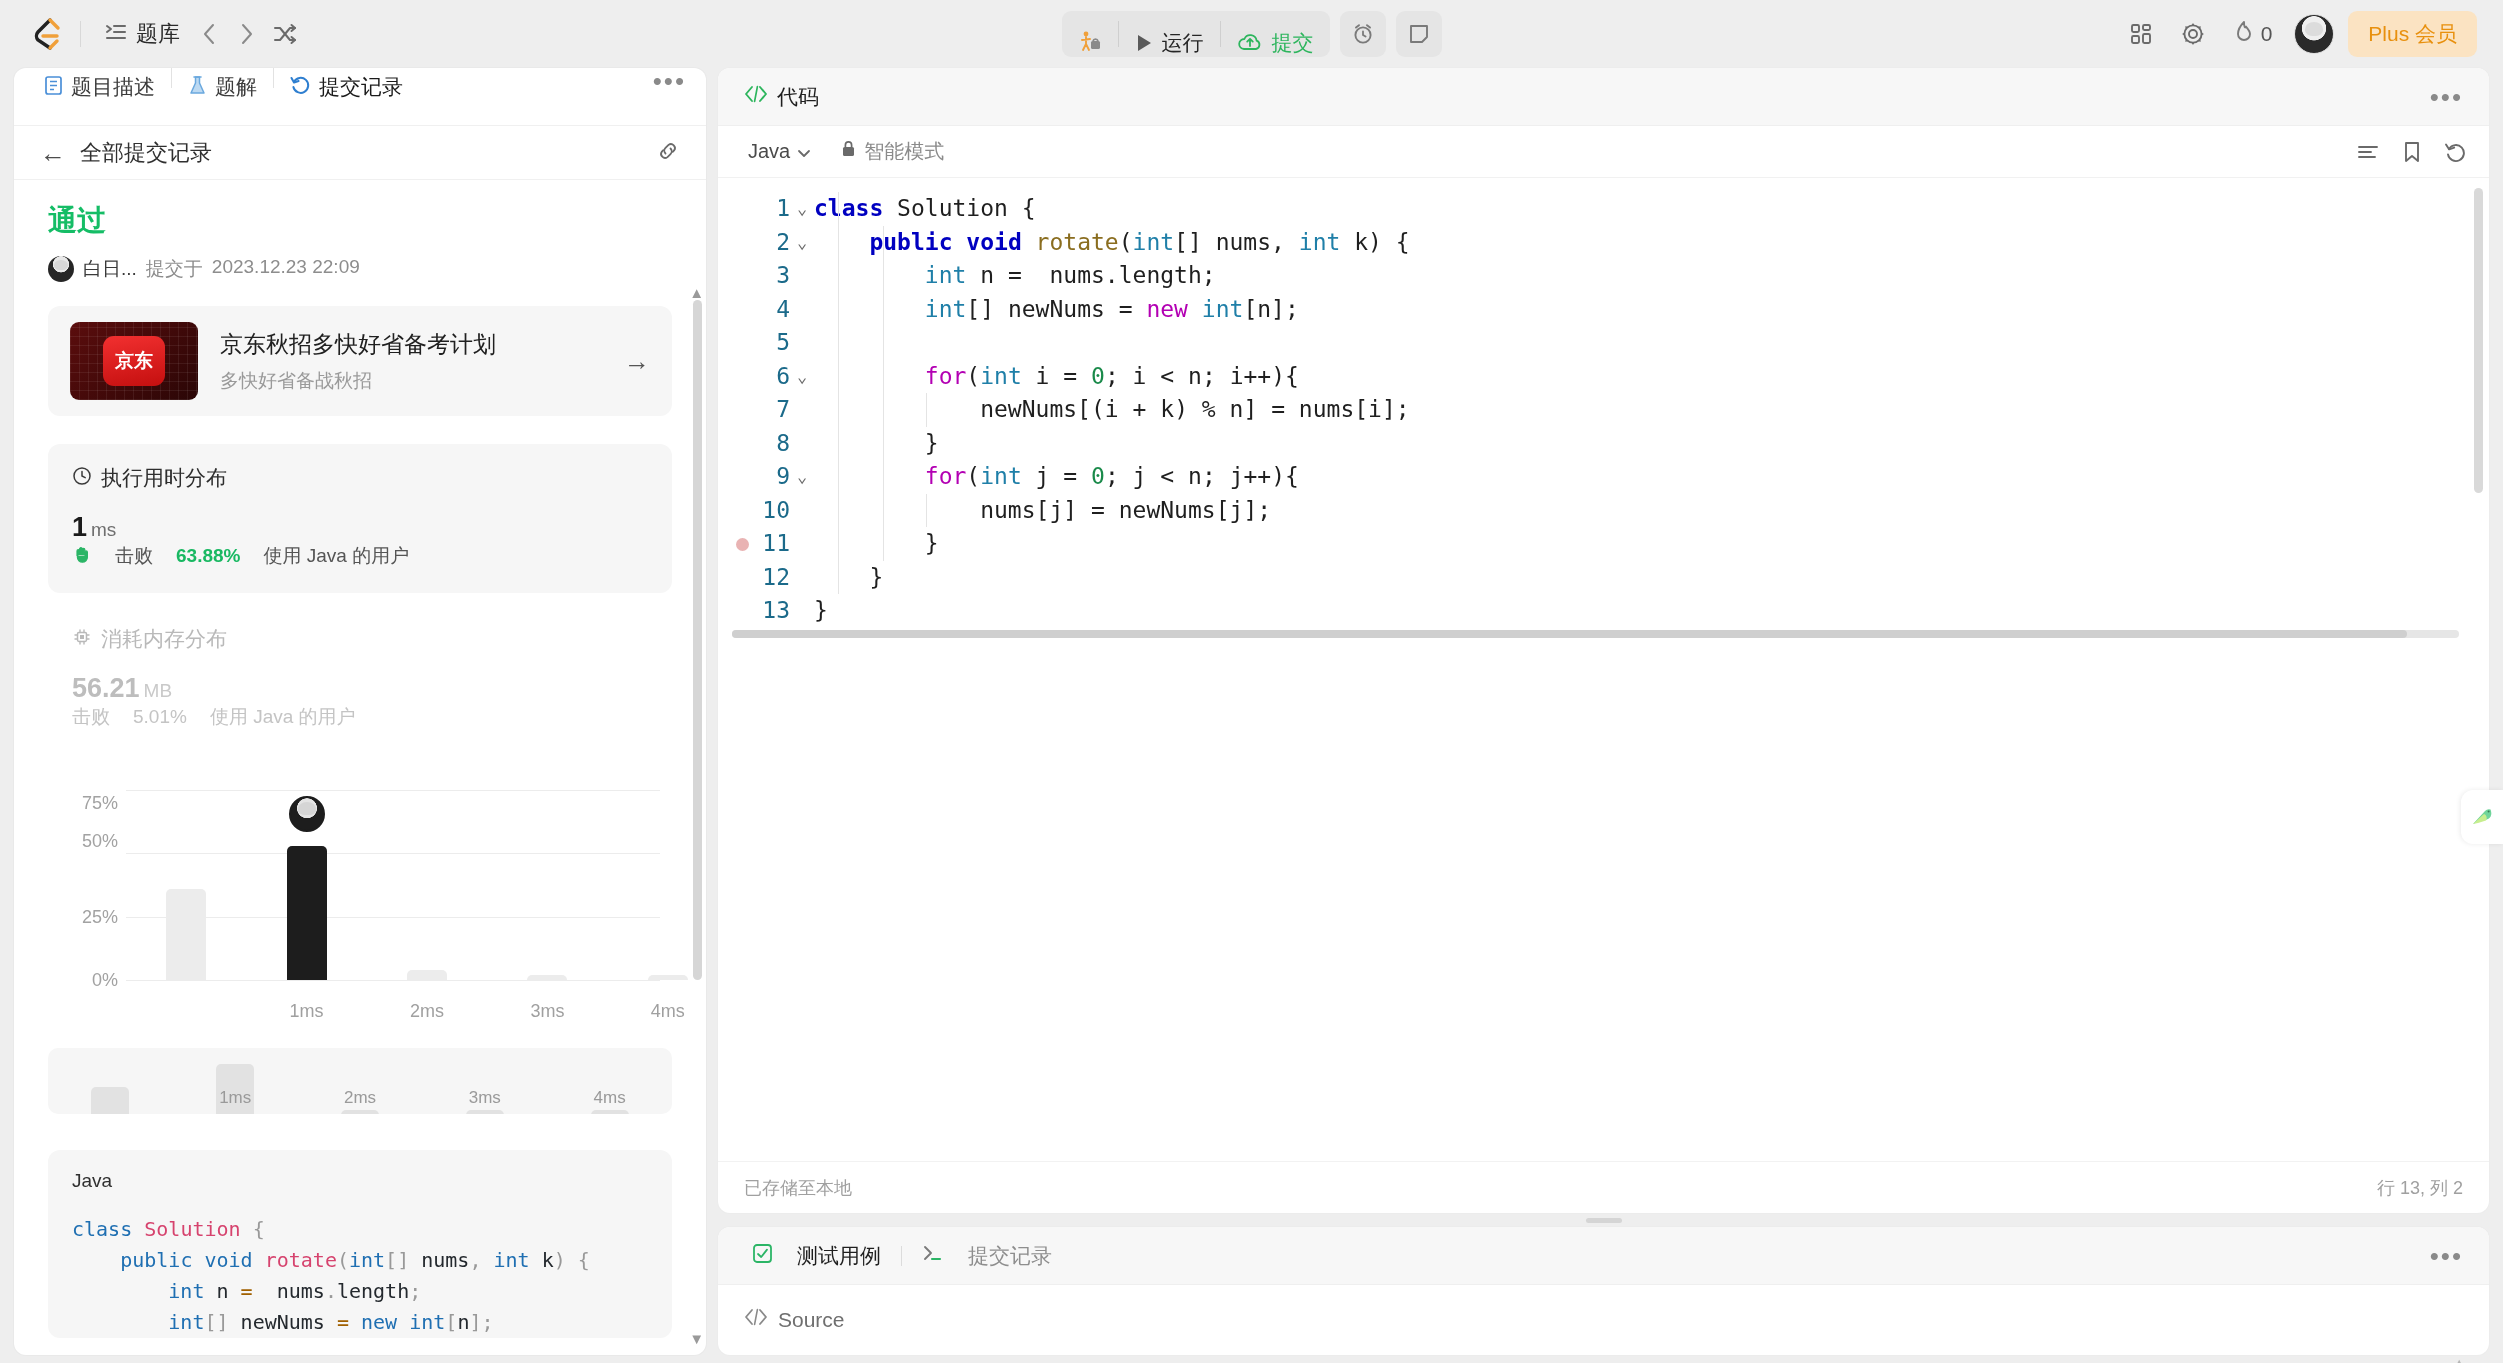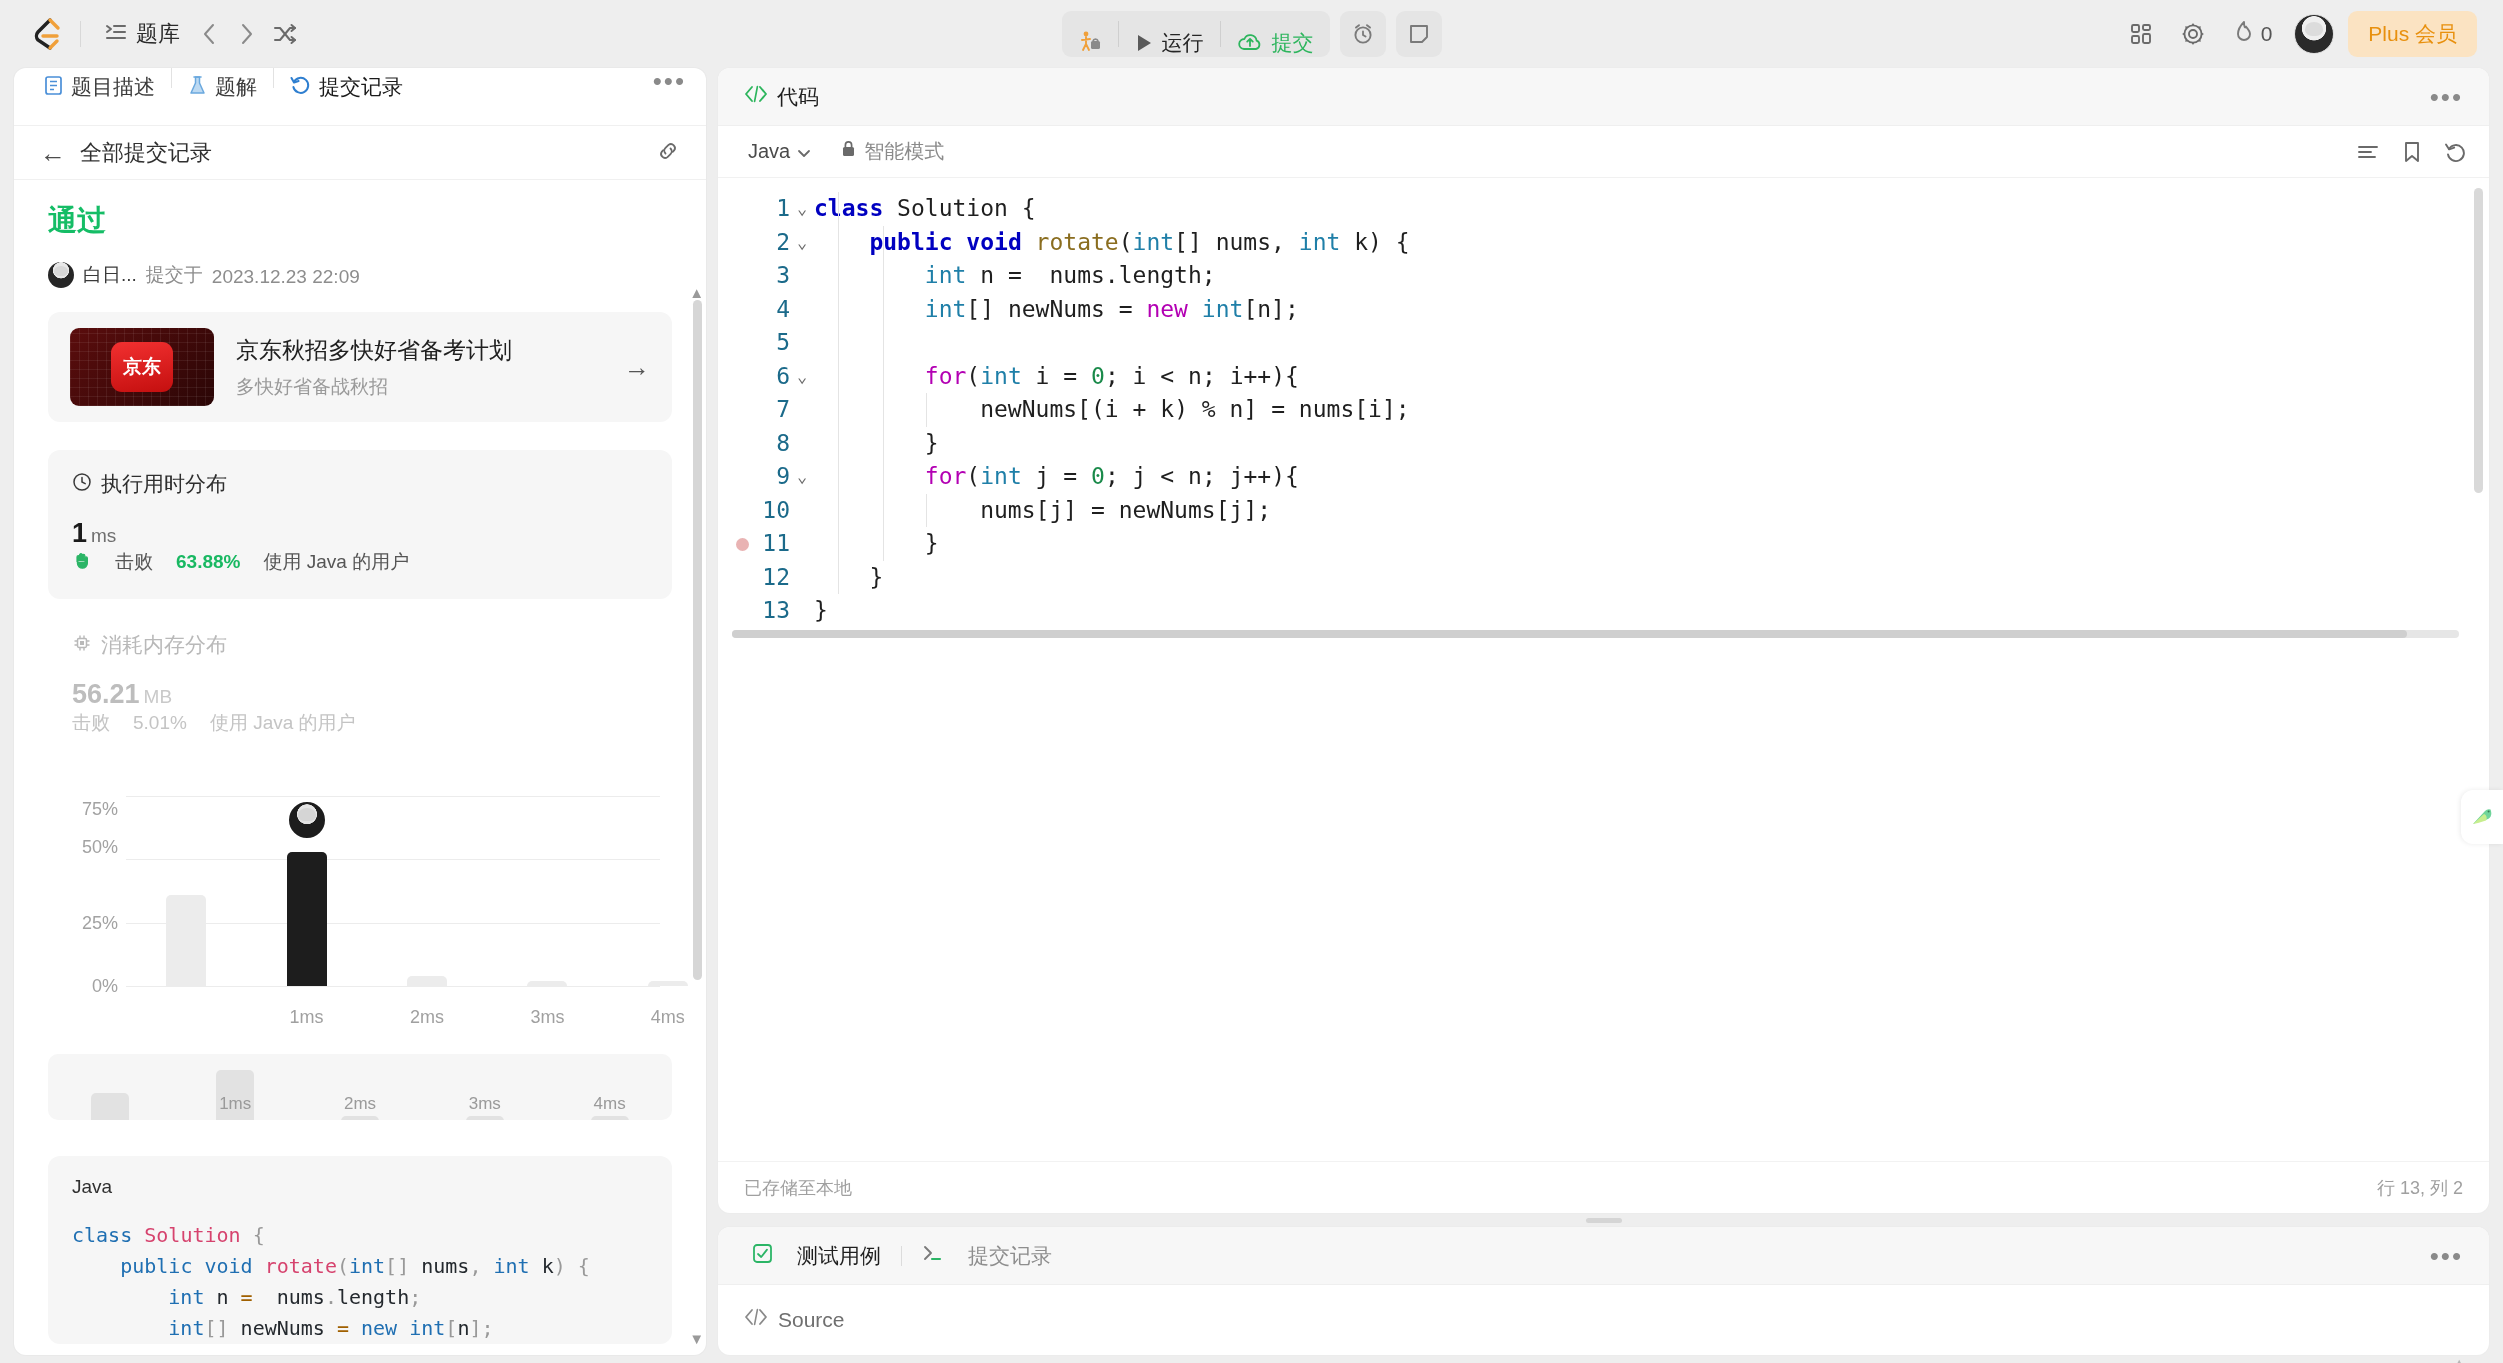--- a/index.html
+++ b/index.html
@@ -85,21 +85,21 @@
   .back-arrow { font-size: 26px; color: #4d4d4d; cursor: pointer; line-height: 1; }
   .sub-title { font-size: 22px; color: #303030; cursor: pointer; }
   .link-ico { margin-left: auto; cursor: pointer; }
 
   .lp-scroll { flex: 1; overflow: hidden; position: relative; padding: 0 0 0 0; }
   .lp-inner { padding: 22px 34px 0 34px; }
 
   .result-row { display: flex; align-items: flex-start; }
   .res-left { flex: 1; }
   .res-status { font-size: 29px; color: #15bd66; font-weight: 600; line-height: 1.25; }
-  .res-meta { display: flex; align-items: flex-end; gap: 9px; margin-top: 24px; }
+  .res-meta { display: flex; align-items: flex-start; gap: 9px; margin-top: 18px; }
   .res-avatar {
     width: 26px; height: 26px; border-radius: 50%; flex-shrink: 0;
     background: radial-gradient(circle at 50% 32%, #e8e8e8 0 36%, #262626 38% 100%);
     position: relative; overflow: hidden;
   }
   .res-avatar::after {
     content: ""; position: absolute; left: 24%; top: 14%; width: 52%; height: 40%;
     border-radius: 50% 50% 40% 40%; background: #d8d8d8;
   }
   .res-user { font-size: 19px; color: #3a3a3a; }
@@ -114,21 +114,21 @@
     display: flex; align-items: center; gap: 9px;
     background: #2bb566; border-radius: 8px; padding: 11px 20px;
     font-size: 20px; color: #fff; cursor: pointer; white-space: nowrap;
   }
 
   .promo {
     margin-top: 24px; display: flex; align-items: center; gap: 22px;
     background: #f6f6f6; border-radius: 12px; padding: 16px 22px; cursor: pointer;
   }
   .promo-thumb {
-    width: 144px; height: 78px; border-radius: 9px; flex-shrink: 0;
+    width: 128px; height: 78px; border-radius: 9px; flex-shrink: 0;
     background:
       repeating-linear-gradient(0deg, rgba(255,255,255,.07) 0 1px, transparent 1px 9px),
       repeating-linear-gradient(90deg, rgba(255,255,255,.07) 0 1px, transparent 1px 9px),
       linear-gradient(135deg, #5b0d0d, #2a0606);
     display: flex; align-items: center; justify-content: center;
   }
   .promo-badge {
     width: 62px; height: 50px; border-radius: 11px;
     background: linear-gradient(170deg, #f23030, #c40f0f);
     display: flex; align-items: center; justify-content: center;

